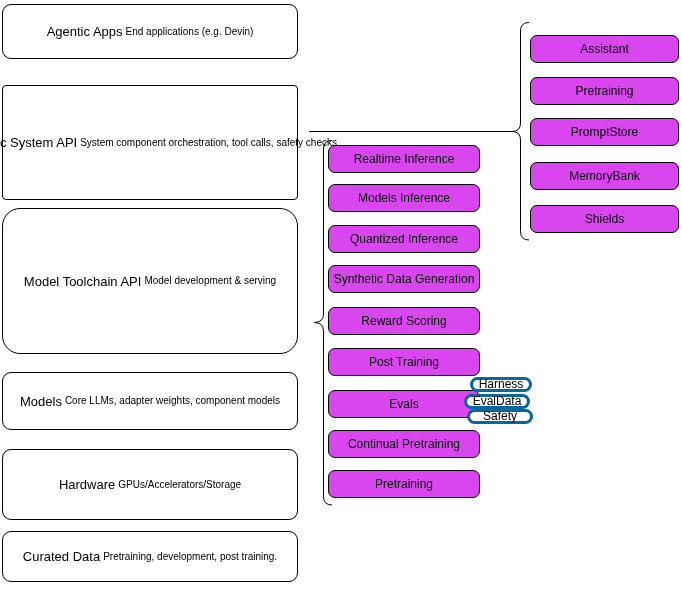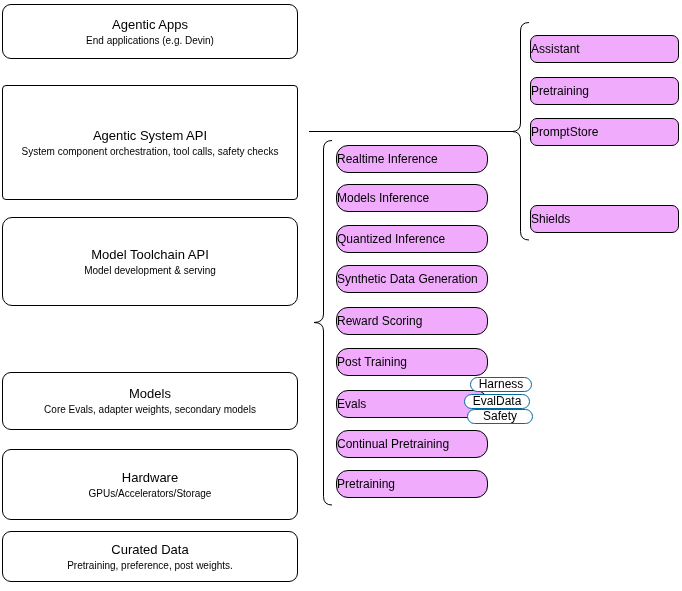--- a/index.html
+++ b/index.html
@@ -18,58 +18,58 @@
   }
   
   .lbox {
     position: absolute;
     left: 2px;
     width: 296px;
     background: #ffffff;
     border: 1px solid #000000;
     box-sizing: border-box;
     display: flex;
-    flex-direction: column;
+    flex-direction: row;
     align-items: center;
     justify-content: center;
     gap: 3px;
     text-align: center;
   }
   .lbox .title {
     font-size: 13px;
     line-height: 15px;
     white-space: nowrap;
   }
   .lbox .subtitle {
     font-size: 10px;
     line-height: 12px;
     white-space: nowrap;
   }
   
   .node {
     position: absolute;
     height: 28px;
-    background: #f0abfc;
+    background: #d946ef;
     border: 1px solid #000000;
     border-radius: 7px;
     box-sizing: border-box;
     display: flex;
     align-items: center;
-    justify-content: flex-start;
+    justify-content: center;
     font-size: 12px;
     white-space: nowrap;
   }
-  .mnode { left: 336px; width: 152px; border-radius: 12px; }
+  .mnode { left: 328px; width: 152px; }
   .rnode { left: 530px; width: 149px; }
   
   .pill {
     position: absolute;
     height: 15px;
     background: #ffffff;
-    border: 1px solid #0369a1;
+    border: 3px solid #0369a1;
     border-radius: 8px;
     box-sizing: border-box;
     display: flex;
     align-items: center;
     justify-content: center;
     font-size: 12px;
     line-height: 13px;
     white-space: nowrap;
     z-index: 5;
   }
@@ -95,38 +95,38 @@
   <div class="lbox" style="top:4px;height:55px;border-radius:9px">
     <div class="title">Agentic Apps</div>
     <div class="subtitle">End applications (e.g. Devin)</div>
   </div>
 
   <div class="lbox" style="top:85px;height:115px;border-radius:4px">
     <div class="title">Agentic System API</div>
     <div class="subtitle">System component orchestration, tool calls, safety checks</div>
   </div>
 
-  <div class="lbox" style="top:217px;height:89px;border-radius:10px">
+  <div class="lbox" style="top:208px;height:146px;border-radius:18px">
     <div class="title">Model Toolchain API</div>
     <div class="subtitle">Model development &amp; serving</div>
   </div>
 
   <div class="lbox" style="top:372px;height:58px;border-radius:9px">
     <div class="title">Models</div>
-    <div class="subtitle">Core Evals, adapter weights, secondary models</div>
+    <div class="subtitle">Core LLMs, adapter weights, component models</div>
   </div>
 
   <div class="lbox" style="top:449px;height:71px;border-radius:9px">
     <div class="title">Hardware</div>
     <div class="subtitle">GPUs/Accelerators/Storage</div>
   </div>
 
   <div class="lbox" style="top:531px;height:51px;border-radius:9px">
     <div class="title">Curated Data</div>
-    <div class="subtitle">Pretraining, preference, post weights.</div>
+    <div class="subtitle">Pretraining, development, post training.</div>
   </div>
 
   <svg class="overlay-svg" viewBox="0 0 682 591">
     <line x1="309" y1="131.5" x2="512" y2="131.5"></line>
     <path d="M 332,140.5 Q 323.5,140.5 323.5,149 L 323.5,314 Q 323.5,322.5 314,322.5 Q 323.5,322.5 323.5,331 L 323.5,496.5 Q 323.5,505 332,505"></path>
     <path d="M 529,22.5 Q 520.5,22.5 520.5,31 L 520.5,123 Q 520.5,131.5 512,131.5 Q 520.5,131.5 520.5,140 L 520.5,231.5 Q 520.5,240 529,240"></path>
   </svg>
 
   <div class="node mnode" style="top:145px">
       <span>Realtime Inference</span>
@@ -168,17 +168,20 @@
 
   <div class="node rnode" style="top:35px">
       <span>Assistant</span>
     </div>
   <div class="node rnode" style="top:77px">
       <span>Pretraining</span>
     </div>
   <div class="node rnode" style="top:118px">
       <span>PromptStore</span>
     </div>
+  <div class="node rnode" style="top:162px">
+      <span>MemoryBank</span>
+    </div>
   <div class="node rnode" style="top:205px">
       <span>Shields</span>
     </div>
 
 </div>
 
 </body></html>

